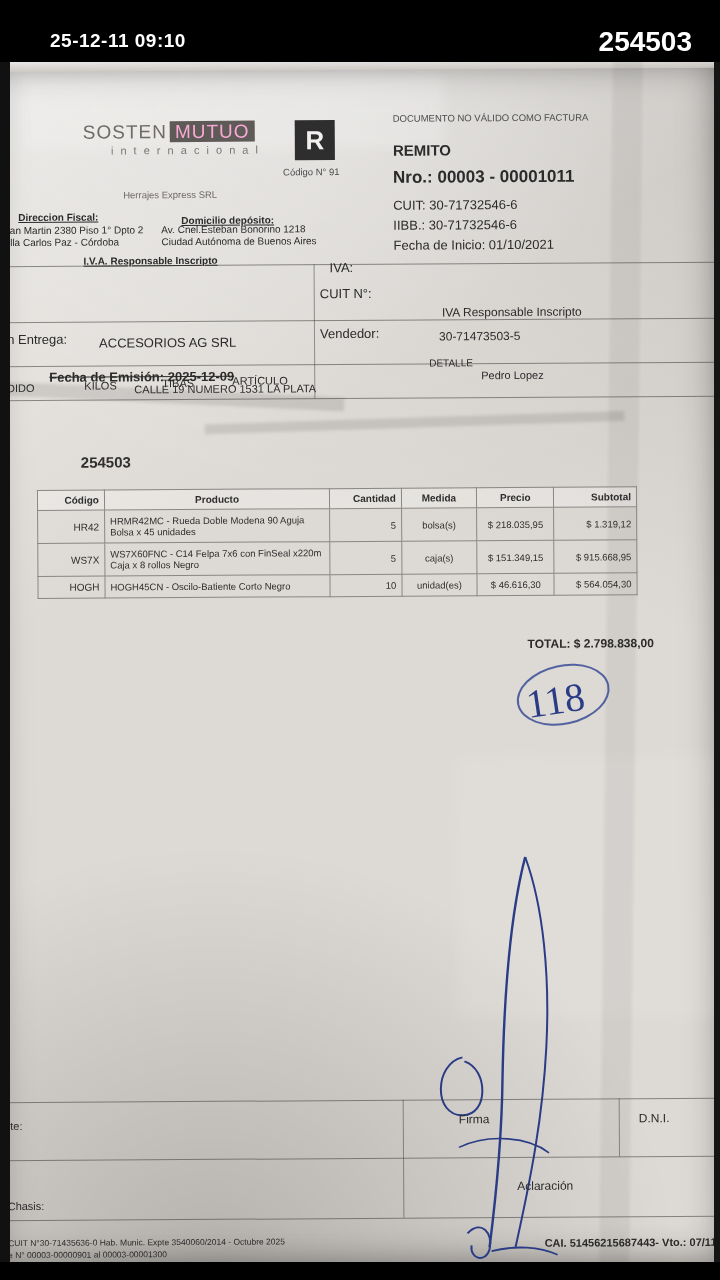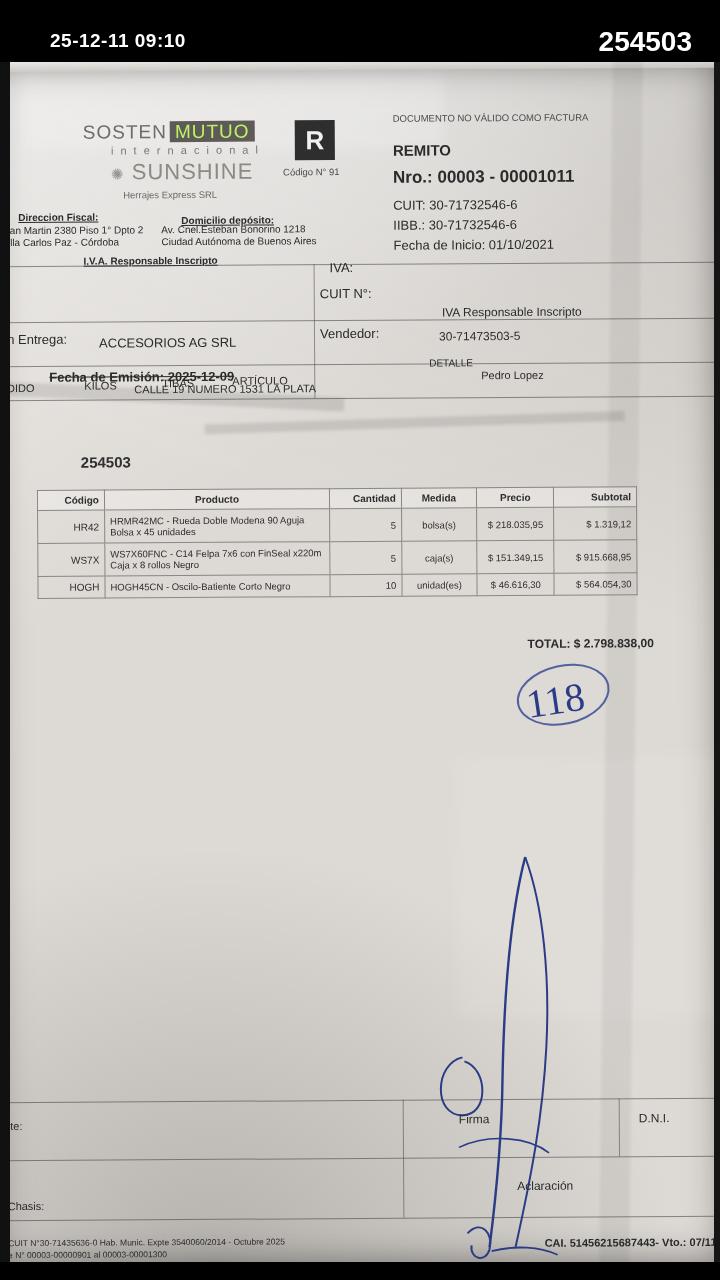--- a/index.html
+++ b/index.html
@@ -38,21 +38,21 @@
 
   
   .crease{position:absolute;background:rgba(0,0,0,.10);filter:blur(1.5px);}
   .shine{position:absolute;background:rgba(255,255,255,.35);filter:blur(6px);}
 
   
   #doc{position:absolute;left:0;top:0;width:740px;height:1210px;color:#2b2b2b;}
 
   
   #logo-sosten{position:absolute;left:100px;top:62px;font-size:19px;letter-spacing:1px;color:#6f6b68;}
-  #logo-sosten .mut{background:#5d5a57;color:#bef264;padding:0 5px;margin-left:3px;}
+  #logo-sosten .mut{background:#5d5a57;color:#f9a8d4;padding:0 5px;margin-left:3px;}
   #logo-intl{position:absolute;left:128px;top:85px;font-size:11px;color:#7a7673;letter-spacing:2px;}
   #logo-sunshine{position:absolute;left:128px;top:100px;font-size:22px;color:#8d8a86;letter-spacing:1px;}
   #logo-sunshine .star{font-size:15px;color:#9a9794;}
   #logo-herrajes{position:absolute;left:140px;top:130px;font-size:9.5px;color:#6d6a67;}
 
   
   #rbox{position:absolute;left:312px;top:62px;width:40px;height:40px;background:#2e2e2e;color:#f2f0ee;
         font-size:26px;font-weight:bold;text-align:center;line-height:40px;}
   #rcode{position:absolute;left:300px;top:108px;font-size:9.5px;color:#4a4a4a;}
 
@@ -140,24 +140,20 @@
     <div class="crease" style="left:220px;top:360px;width:420px;height:10px;transform:rotate(-1.5deg);"></div>
     <div class="shine" style="left:470px;top:700px;width:260px;height:260px;opacity:.25;"></div>
     <div class="crease" style="left:620px;top:0px;width:30px;height:1210px;transform:rotate(1deg);opacity:.5;"></div>
 
     <div id="doc">
 
       <div id="logo-sosten">
         <span>SOSTEN</span><span class="mut">MUTUO</span>
       </div>
       <div id="logo-intl">i n t e r n a c i o n a l</div>
-      <div id="logo-sunshine">
-        <span class="star">✺</span>
-        <span>SUNSHINE</span>
-      </div>
       <div id="logo-herrajes">Herrajes Express SRL</div>
 
       <div id="rbox">R</div>
       <div id="rcode">Código N° 91</div>
 
       <div id="no-valid">DOCUMENTO NO VÁLIDO COMO FACTURA</div>
       <div id="remito">REMITO</div>
       <div id="nro">Nro.: 00003 - 00001011</div>
       <div id="cuit">CUIT: 30-71732546-6</div>
       <div id="iibb">IIBB.: 30-71732546-6</div>

